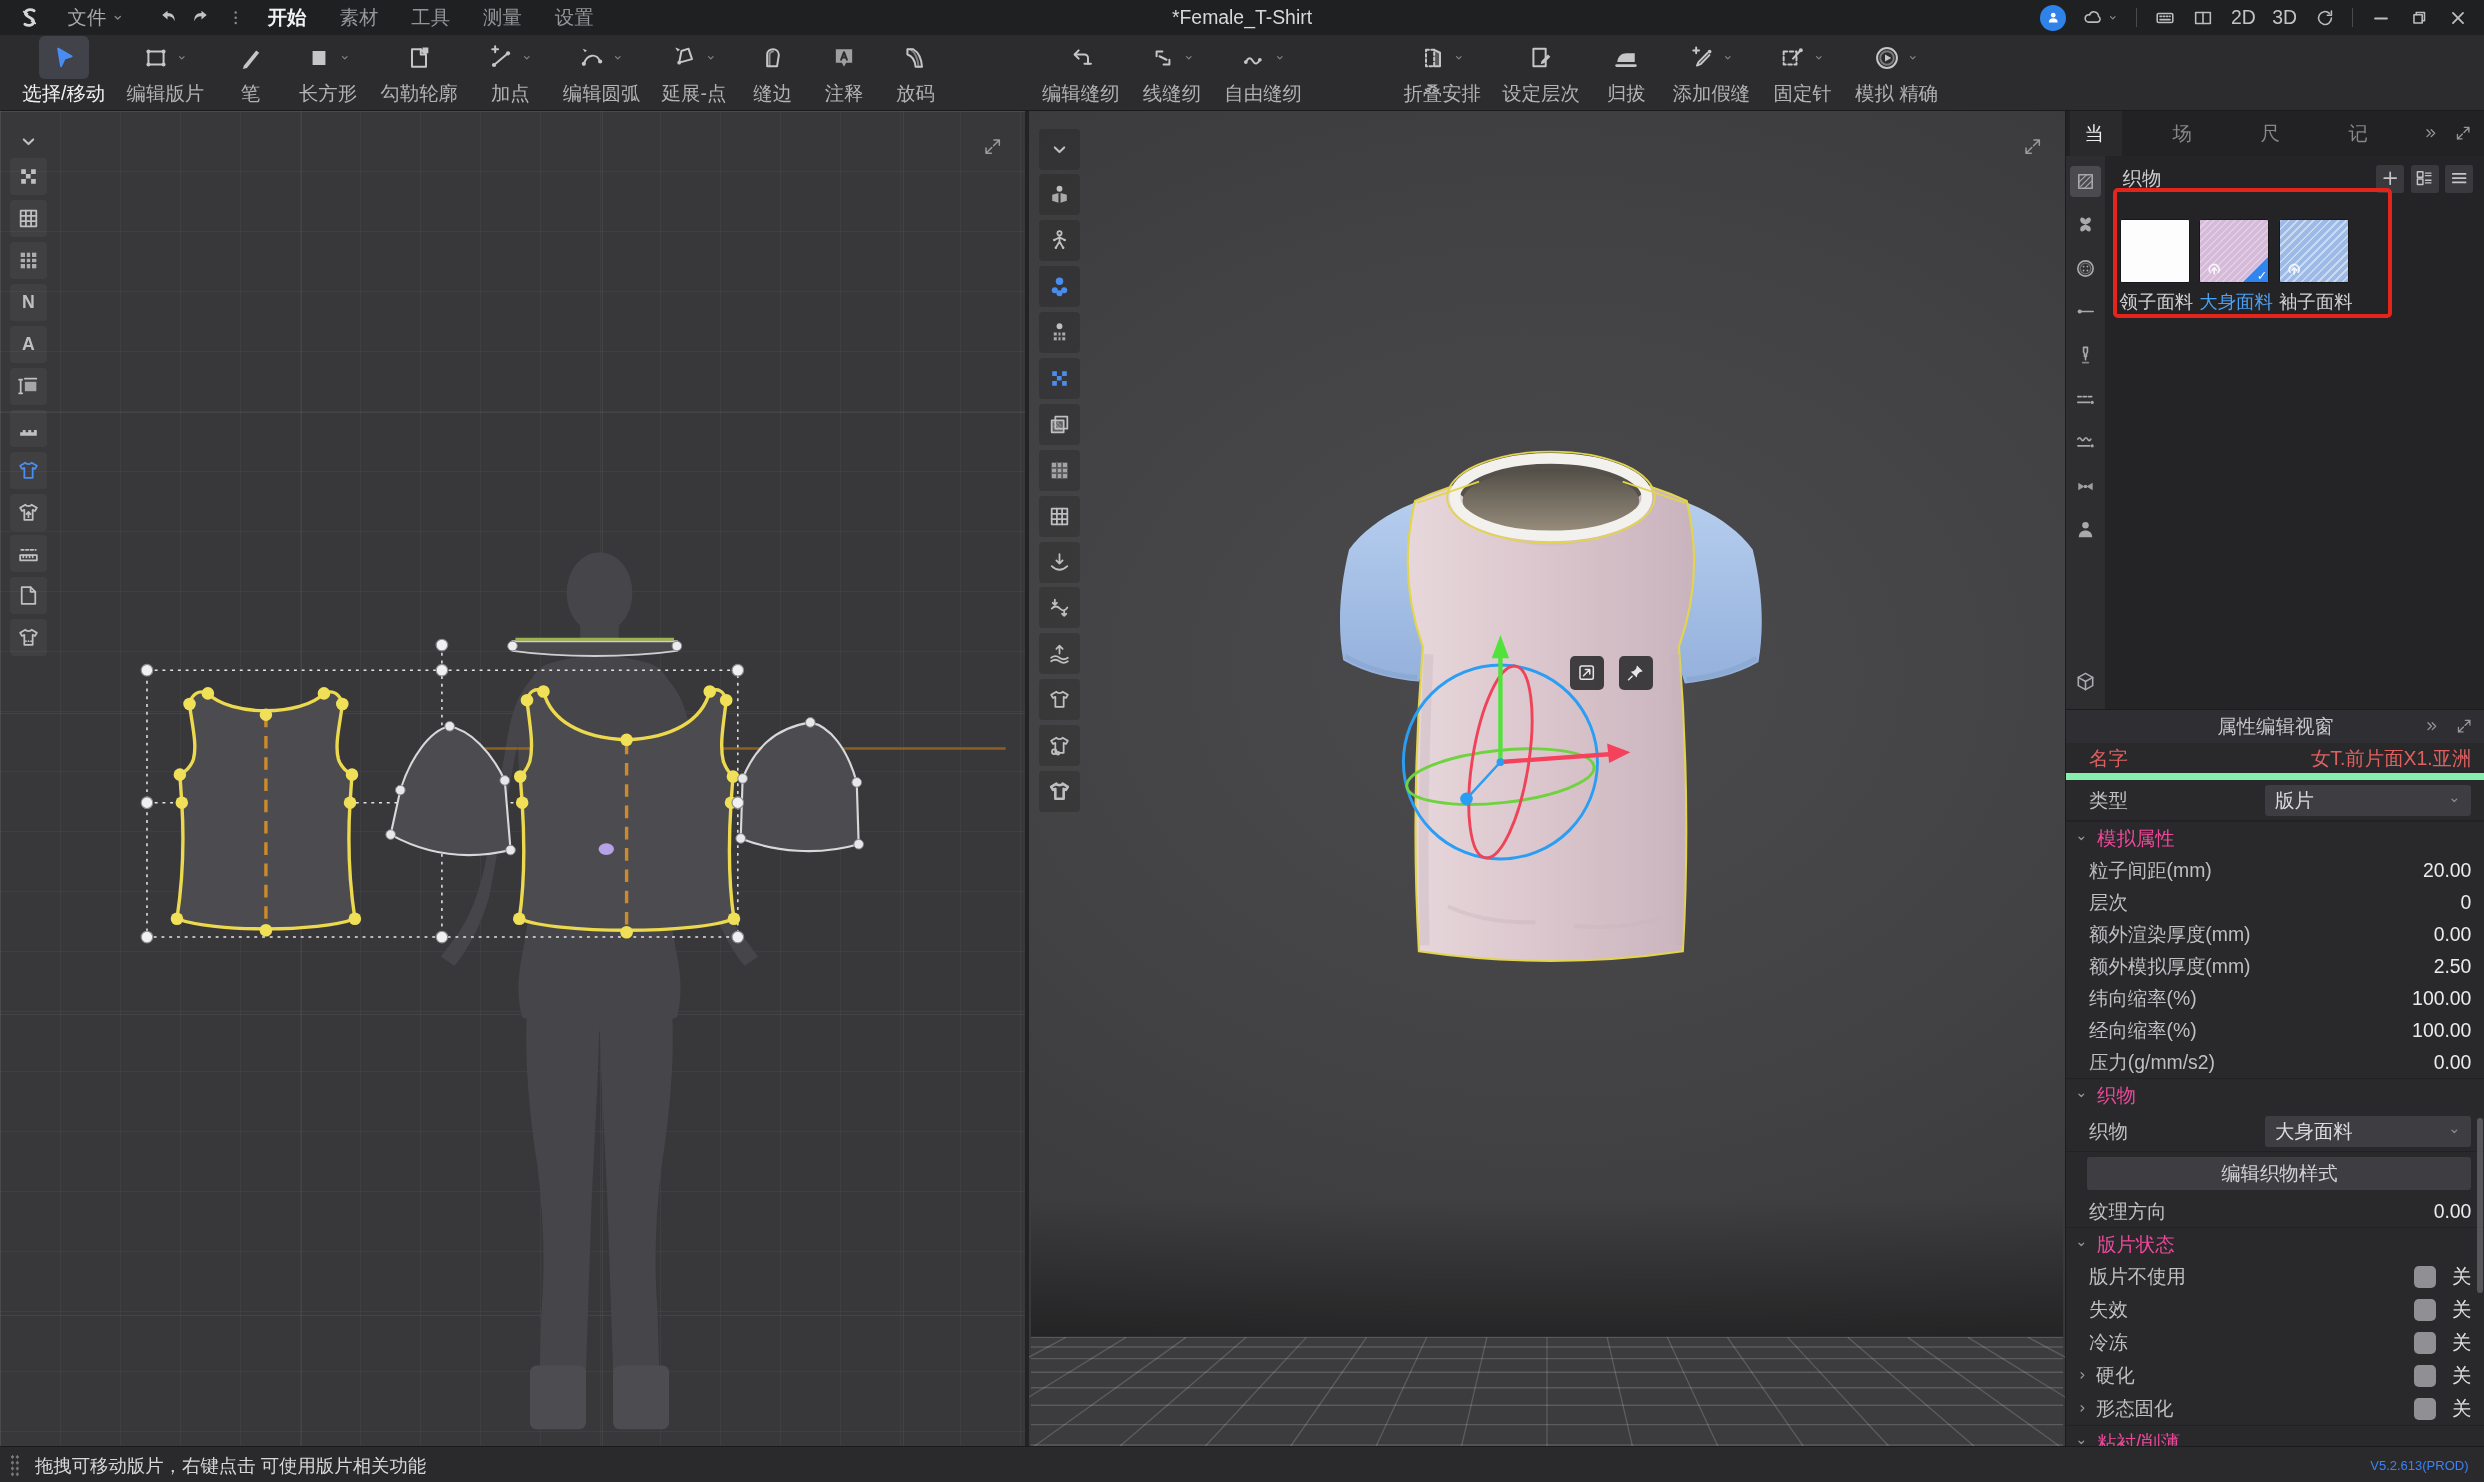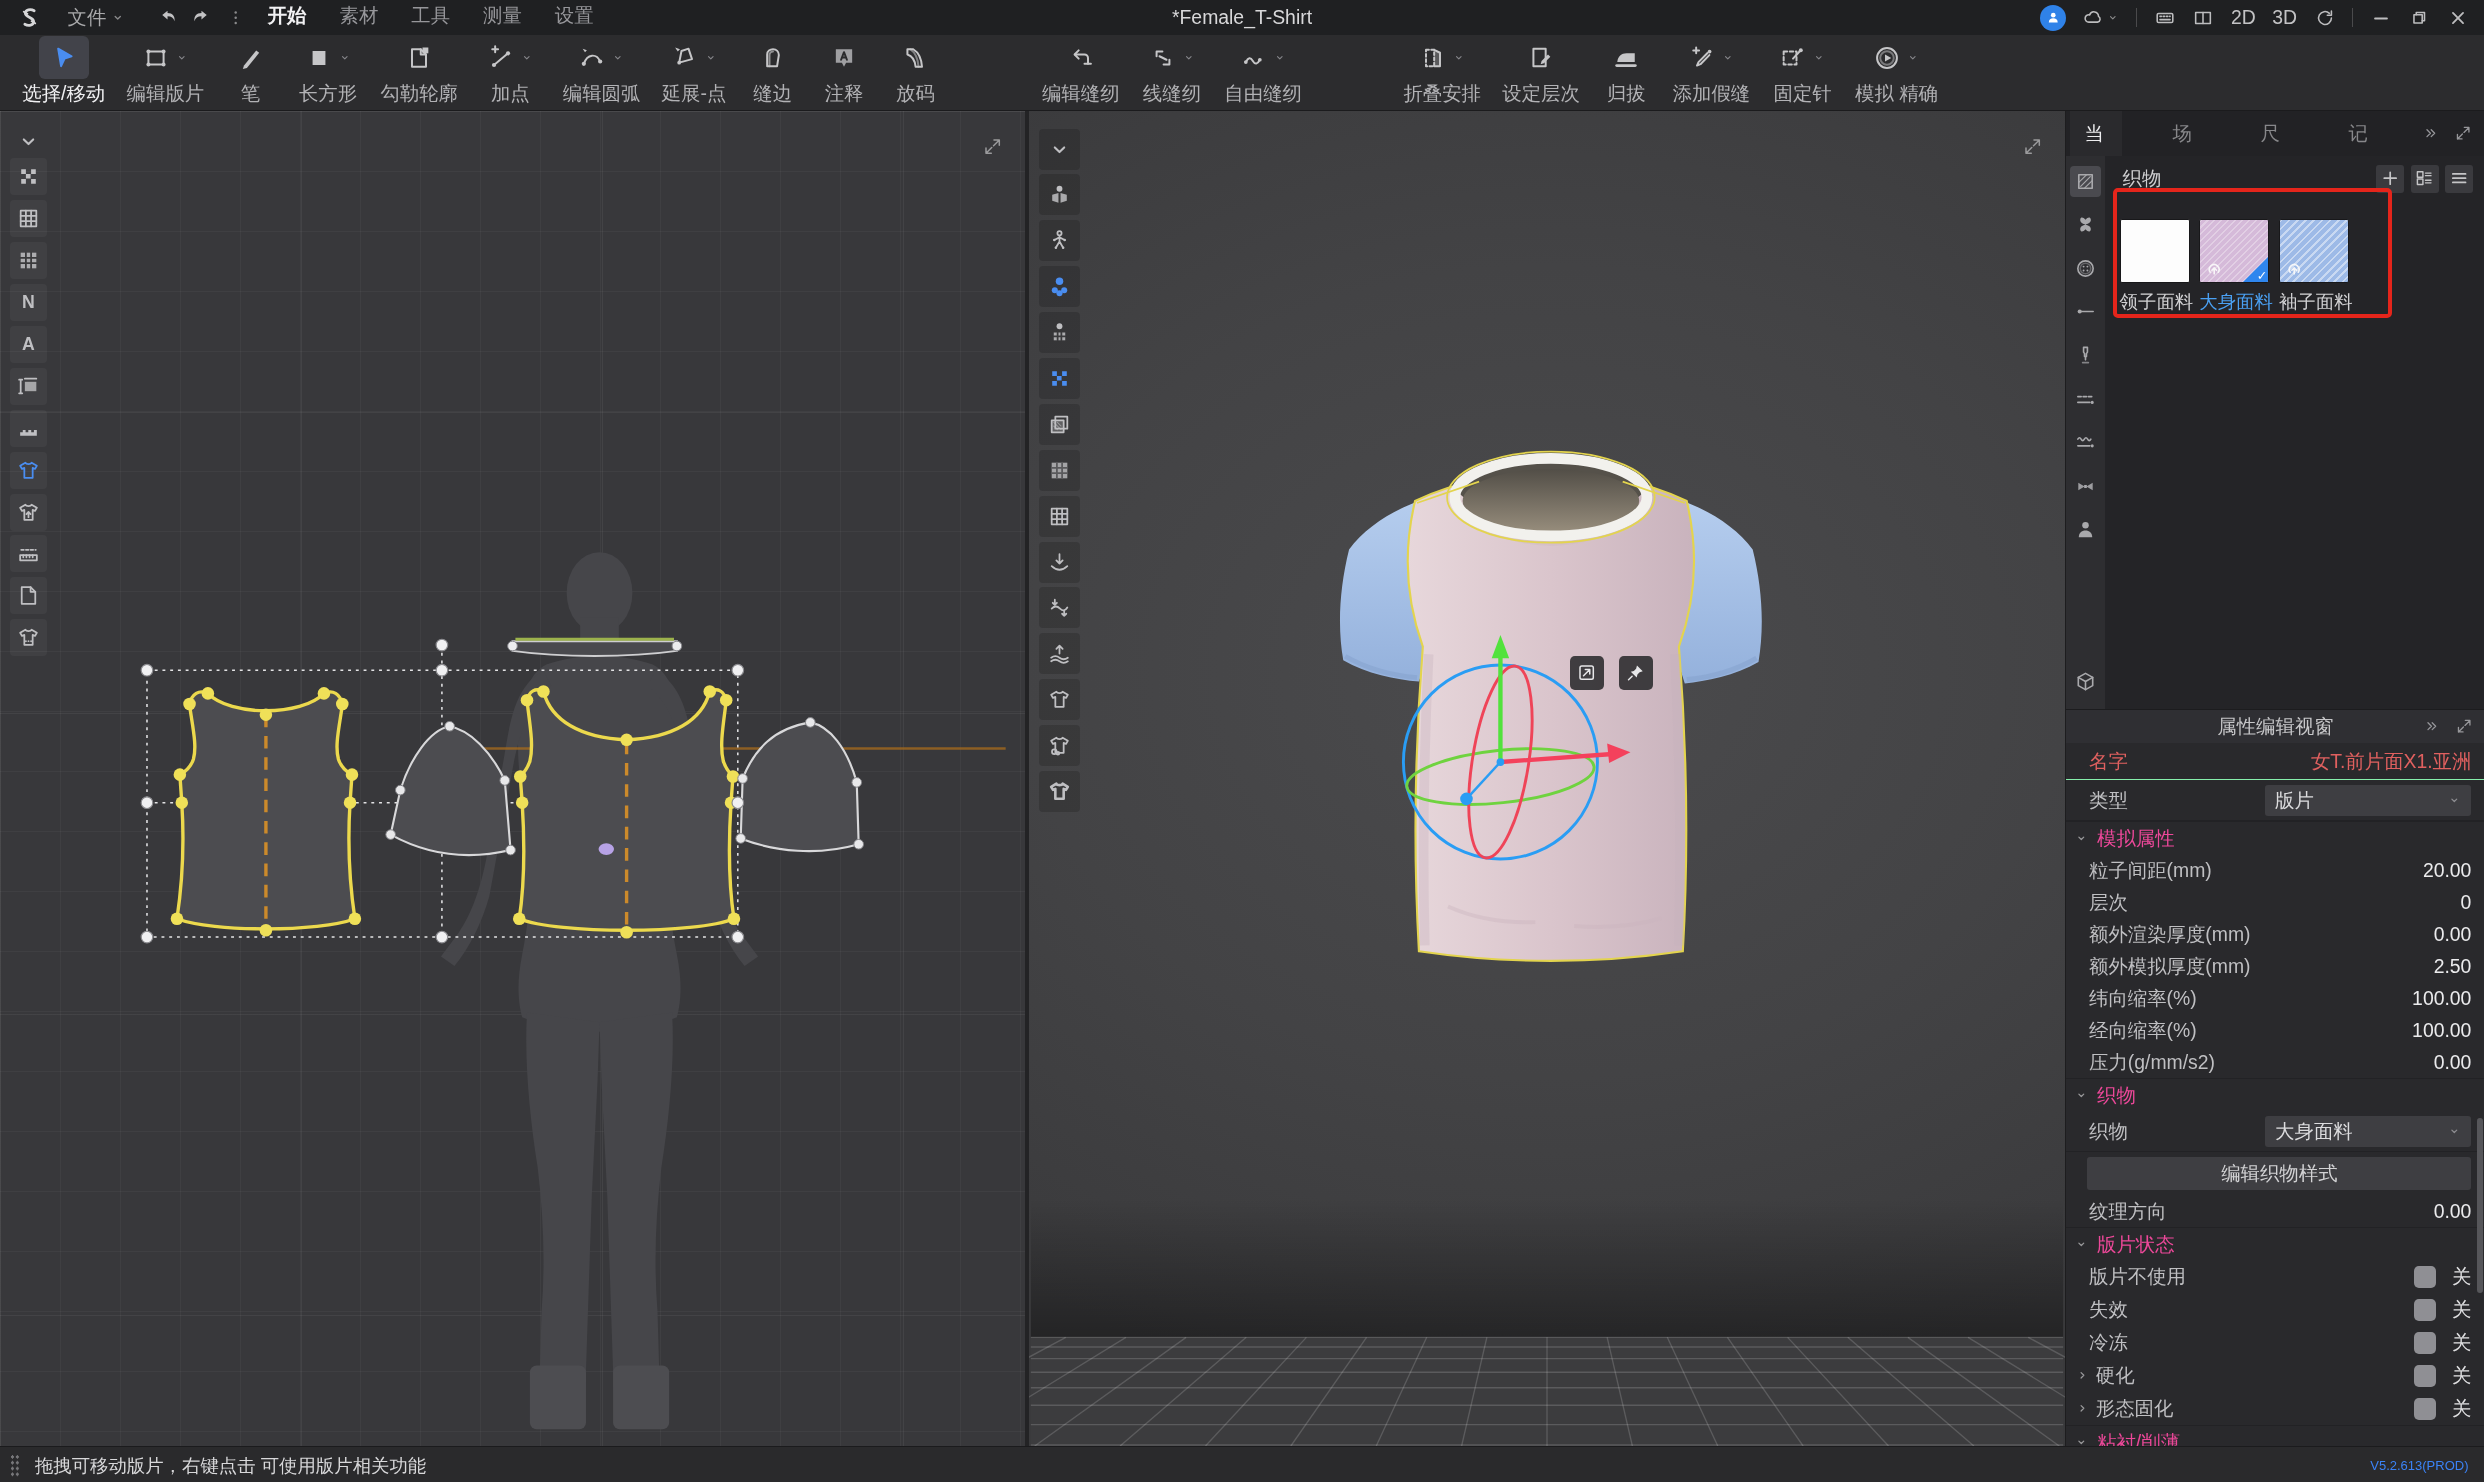--- a/index.html
+++ b/index.html
@@ -12,21 +12,21 @@
 
   
   .menubar{position:absolute;top:0;left:0;right:0;height:35px;background:#1f2022;display:flex;align-items:center;padding:0 0 0 11.6px;z-index:40;}
   .mb-logo{width:25px;height:25px;color:#d6d6d8;margin:0 15.5px 0 5.8px;}
   .mb-file{display:flex;align-items:center;gap:3.9px;color:#a9a9ab;padding:0 9.7px;height:35px;}
   .mb-file .icon{width:15.5px;height:15.5px;color:#8a8a8c;}
   .mb-hist{display:flex;align-items:center;gap:9.7px;margin:0 7.8px 0 21.3px;}
   .mb-hist .icon{width:23px;height:23px;color:#c2c2c4;}
   .mb-kebab{width:19.4px;height:19.4px;color:#8a8a8c;margin:0 5.8px;}
   .mb-menus{display:flex;align-items:center;}
-  .mb-menu{padding:0 16.5px;height:35px;line-height:35px;color:#96969a;font-family:Liberation Mono, monospace;}
+  .mb-menu{padding:0 16.5px;height:35px;line-height:35px;color:#96969a;}
   .mb-menu.active{color:#f2f2f4;font-weight:bold;}
   .mb-title{position:absolute;left:50%;top:0;transform:translateX(-50%);height:35px;line-height:35px;color:#d8d8da;font-size:19.4px;}
   .mb-right{margin-left:auto;display:flex;align-items:center;gap:16.5px;padding-right:15.5px;}
   .mb-right .icon{width:22px;height:22px;color:#bdbdbf;}
   .mb-avatar{width:26px;height:26px;border-radius:50%;background:#2f82e8;display:flex;align-items:center;justify-content:center;}
   .mb-avatar .icon{width:16.5px;height:16.5px;color:#fff;}
   .mb-vdiv{width:1px;height:19.4px;background:#4a4a4c;}
   .mb-text{color:#c3c3c5;font-size:19.4px;}
   .mb-cloud{display:flex;align-items:center;gap:1.9px;}
   .mb-cloud .caret{width:13.6px;height:13.6px;color:#8a8a8c;}
@@ -94,21 +94,21 @@
   .sw-checkmark{position:absolute;right:1px;bottom:0px;color:#fff;font-size:12.6px;line-height:12.6px;}
   .sw-upload{position:absolute;left:3.9px;bottom:2.9px;width:20.4px;height:20.4px;color:#fafafa;opacity:.95;}
   .sw-label{margin-top:5.8px;text-align:center;font-size:18.4px;color:#d2d2d4;white-space:nowrap;}
   .swatch.selected .sw-label{color:#4aa0f2;}
   .anno-box{position:absolute;left:7.8px;top:32px;width:279px;height:130px;border:4.9px solid #e5251b;border-radius:4.9px;pointer-events:none;z-index:8;}
 
   .props{position:absolute;left:0;top:598px;width:419px;height:737px;background:#29292c;border-top:1px solid #1c1c1e;overflow:hidden;}
   .props-head{position:relative;height:33px;background:#2f2f33;display:flex;align-items:center;justify-content:center;color:#c6c6c8;font-size:19.4px;}
   .props-head .tab-icons{position:absolute;right:0;top:6.8px;}
   .prow{display:flex;align-items:center;min-height:32px;padding:0 13.6px 0 23px;font-size:19.4px;}
-  .prow.r-name{min-height:37px;border-bottom:1px solid #86efac;gap:25px;}
+  .prow.r-name{min-height:37px;border-bottom:7px solid #86efac;gap:25px;}
   .prow.r-drop{min-height:41px;border-bottom:1px solid #222225;}
   .prow.r-btnrow{min-height:43px;padding:0 13.6px 0 21.3px;}
   .prow.r-toggle{min-height:33px;}
   .prow.section{min-height:33px;border-top:1px solid #222225;padding-left:7.8px;gap:8.7px;color:#ec4899;}
   .sec-chev{width:14.6px;height:14.6px;color:#9a9a9c;display:inline-flex;}
   .sec-chev svg{width:100%;height:100%;}
   .plabel{color:#bfbfc2;white-space:nowrap;}
   .pvalue{margin-left:auto;color:#ebebed;}
   .red .plabel,.red .pvalue{color:#e0605f;}
   .pdrop{margin-left:auto;width:206px;height:31px;background:#3e3e42;border-radius:2.9px;display:flex;align-items:center;padding:0 9.7px;color:#dcdcde;}

